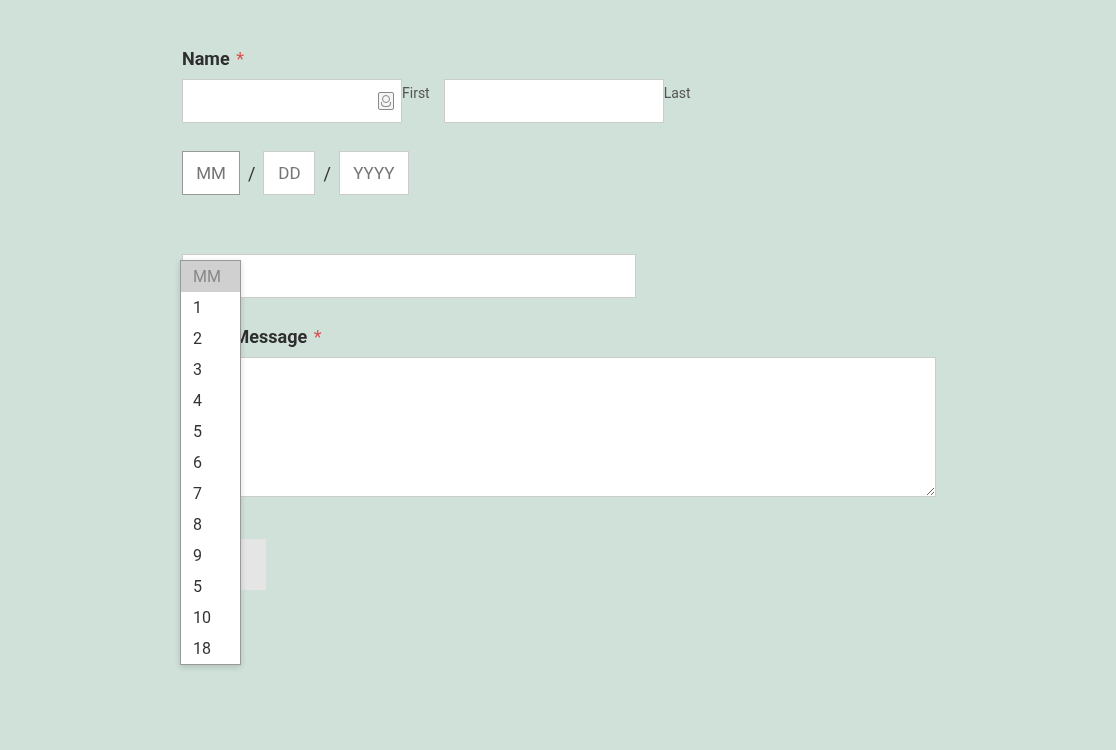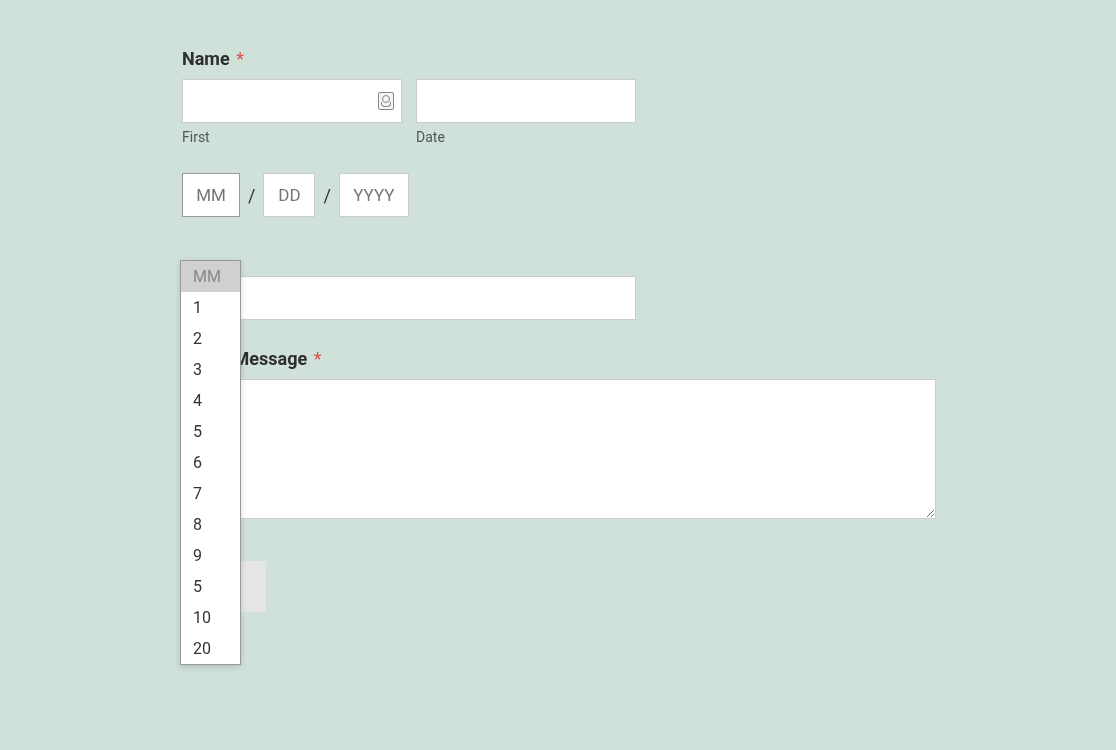--- a/index.html
+++ b/index.html
@@ -32,21 +32,21 @@
       color: #d9534f;
       font-weight: 400;
       margin-left: 2px;
     }
     .name-row {
       display: flex;
       gap: 14px;
     }
     .name-col {
       display: flex;
-      flex-direction: column;
+      flex-direction: row;
     }
     .text-input {
       background: #fff;
       border: 1px solid #ccc;
       height: 44px;
       padding: 8px 10px;
       font-size: 15px;
       width: 220px;
       font-family: inherit;
     }
@@ -180,21 +180,21 @@
     <div class="name-row">
       <div class="name-col">
         <div class="first-input-wrap">
           <input type="text" class="text-input" value="" style="">
           <span class="contact-card-icon"></span>
         </div>
         <span class="sub-label">First</span>
       </div>
       <div class="name-col">
         <input type="text" class="text-input" value="" style="">
-        <span class="sub-label">Date</span>
+        <span class="sub-label">Last</span>
       </div>
     </div>
   </div>
 
   <div class="field-group">
     <div class="date-row">
       <input type="text" class="date-input mm" placeholder="MM" style="">
       <span class="date-sep">/</span>
       <input type="text" class="date-input dd" placeholder="DD" style="">
       <span class="date-sep">/</span>
@@ -225,14 +225,14 @@
   <div class="dropdown-item">2</div>
   <div class="dropdown-item">3</div>
   <div class="dropdown-item">4</div>
   <div class="dropdown-item">5</div>
   <div class="dropdown-item">6</div>
   <div class="dropdown-item">7</div>
   <div class="dropdown-item">8</div>
   <div class="dropdown-item">9</div>
   <div class="dropdown-item">5</div>
   <div class="dropdown-item">10</div>
-  <div class="dropdown-item">20</div>
+  <div class="dropdown-item">18</div>
 </div>
 
 </body></html>

